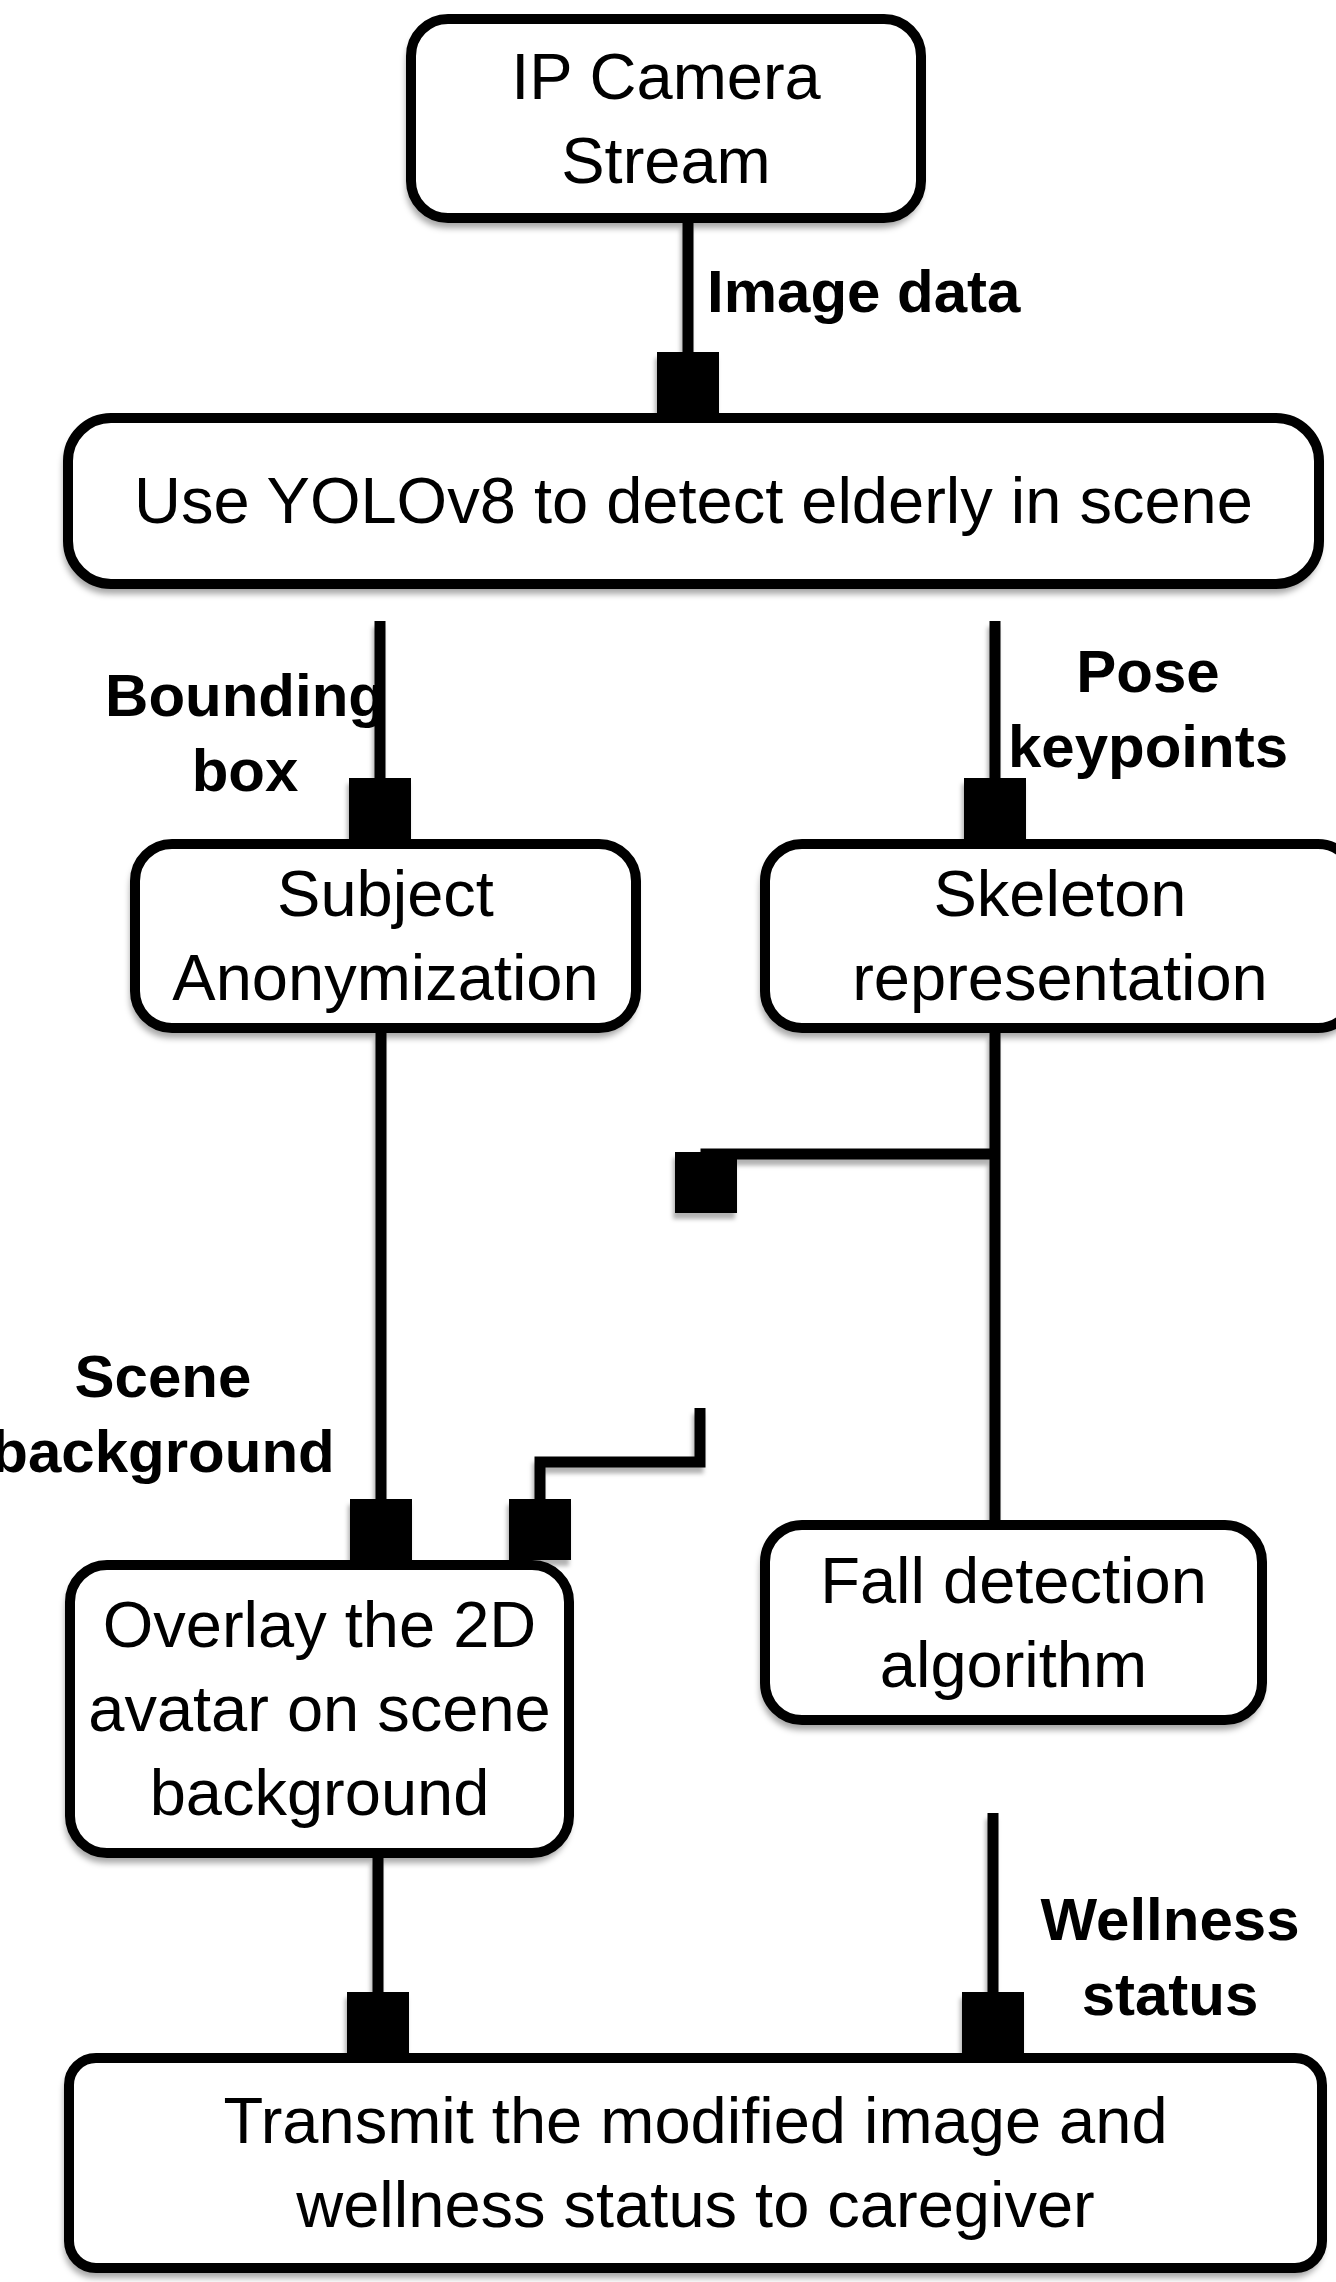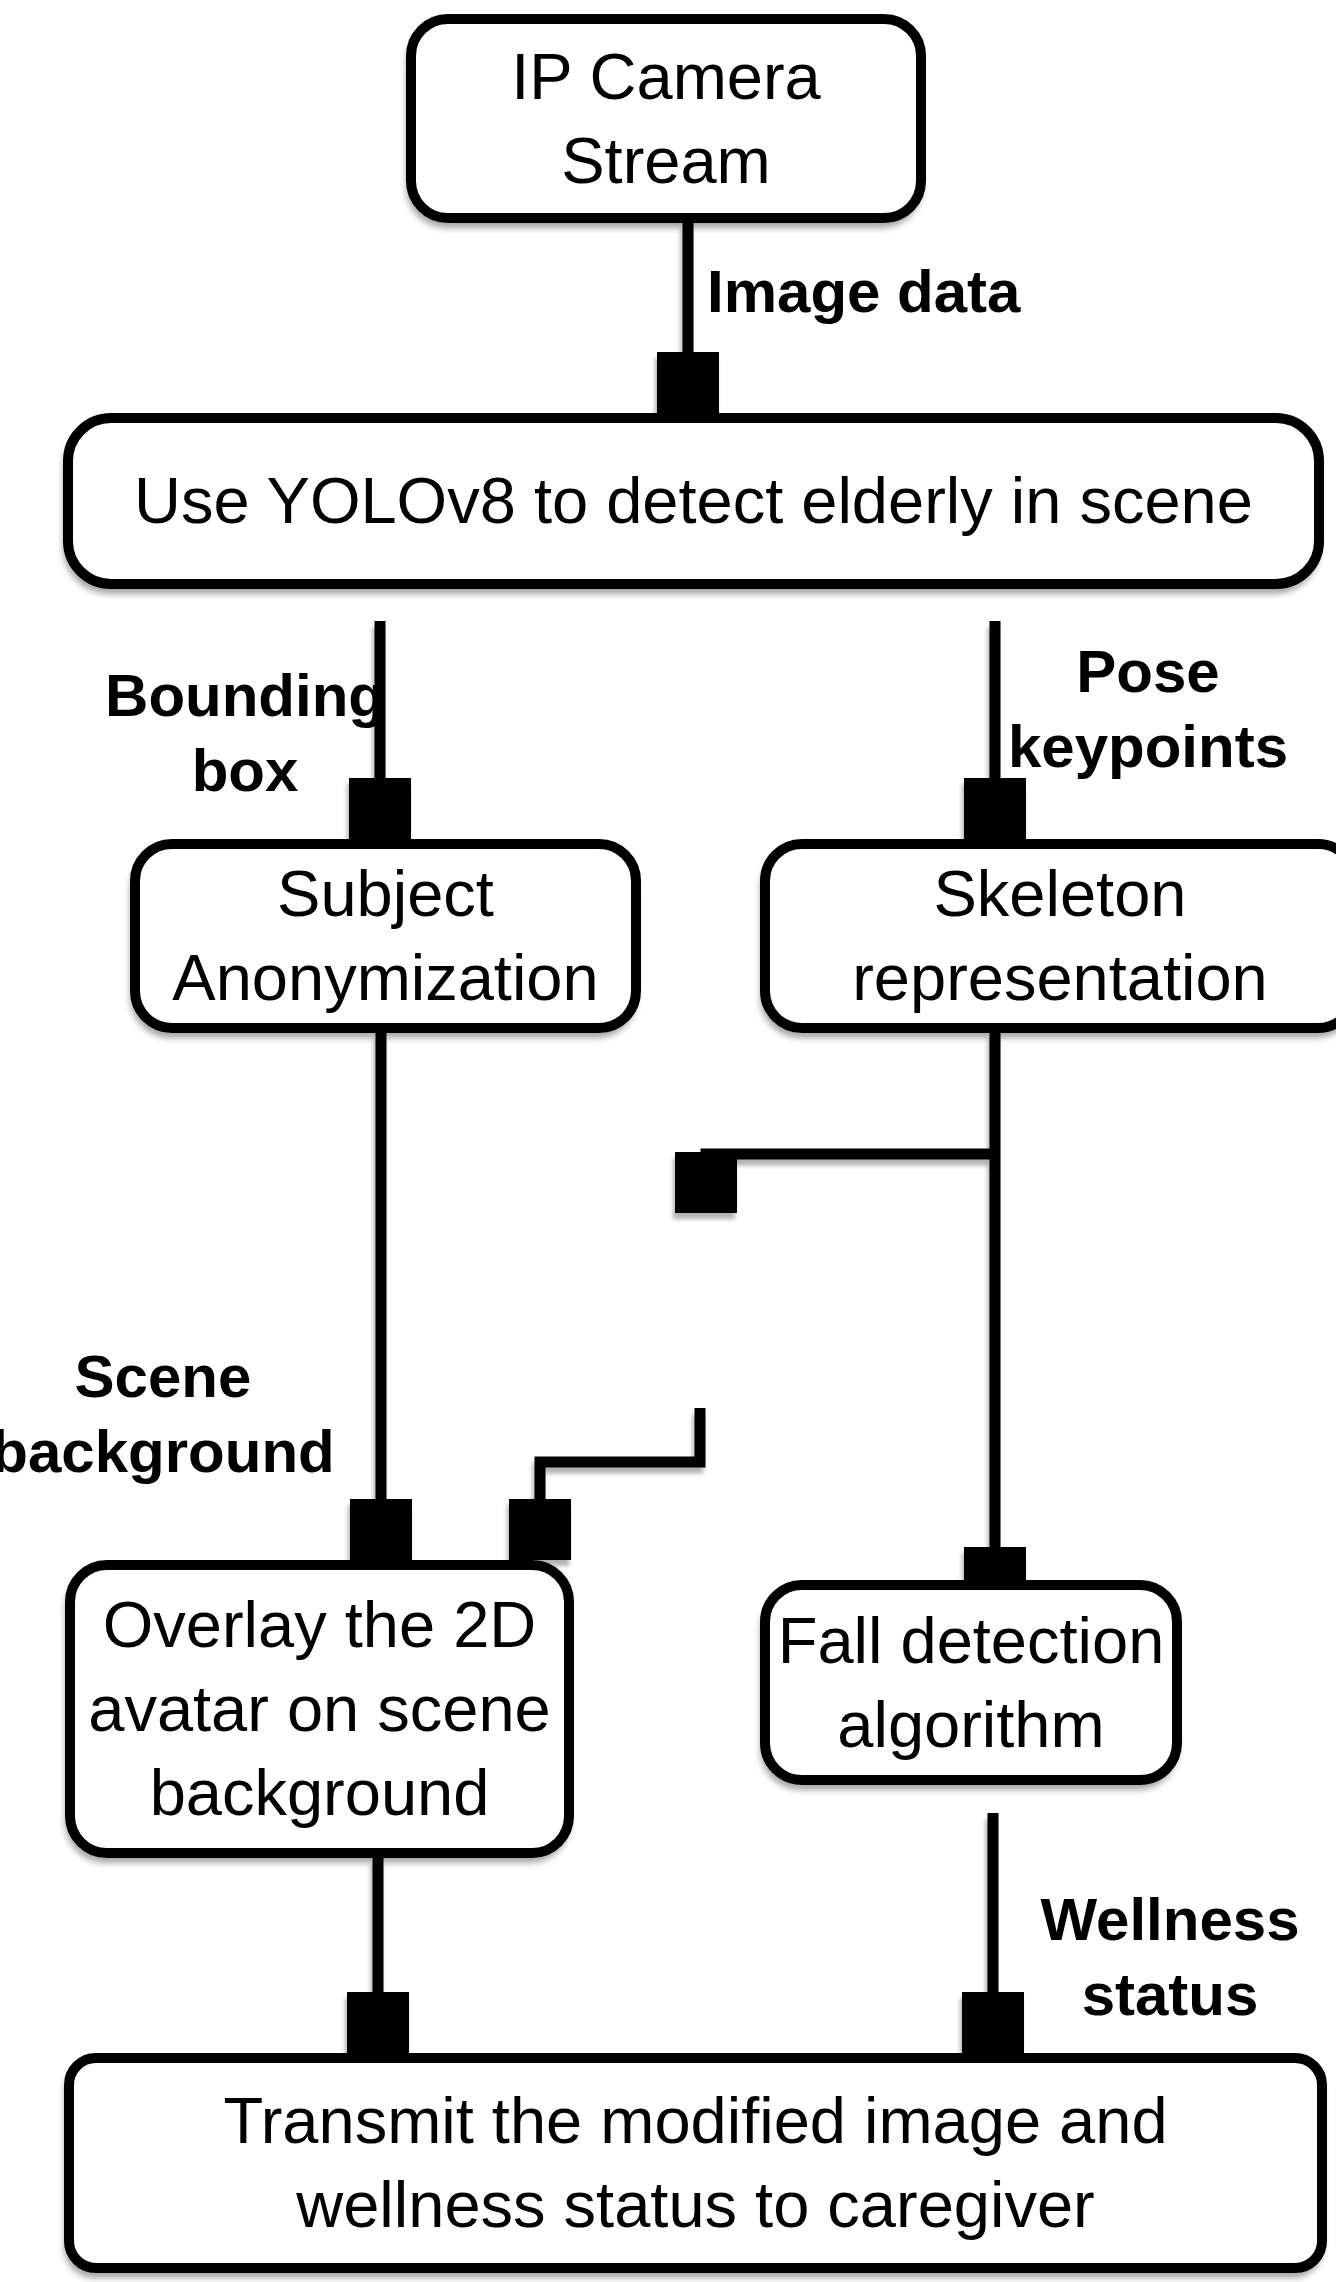--- a/index.html
+++ b/index.html
@@ -42,21 +42,21 @@
     line-height: 84px;
     white-space: pre-line;
     box-shadow: -2px 7px 6px -2px rgba(0,0,0,0.35);
   }
   .node-ip-camera        { left: 370px;  top: 14px;   width: 520px;  height: 209px; margin-left: 36px; }
   .node-yolo             { left: 63px;   top: 413px;  width: 1261px; height: 176px; border-radius: 48px; }
   .node-subject-anon     { left: 130px;  top: 839px;  width: 511px;  height: 194px; }
   .node-skeleton         { left: 760px;  top: 839px;  width: 600px;  height: 194px; }
   .node-adjust-avatar    { left: 457px;  top: 1212px; width: 504px;  height: 197px; }
   .node-overlay          { left: 65px;   top: 1560px; width: 509px;  height: 298px; }
-  .node-fall-detection   { left: 760px;  top: 1580px; width: 422px;  height: 205px; }
+  .node-fall-detection   { left: 760px;  top: 1520px; width: 507px;  height: 205px; }
   .node-transmit         { left: 64px;   top: 2053px; width: 1263px; height: 220px; border-radius: 32px; }
 
   .edge-label {
     position: absolute;
     font-size: 60px;
     line-height: 75px;
     text-align: center;
     white-space: pre-line;
     transform: translateX(-50%);
     font-weight: bold;

